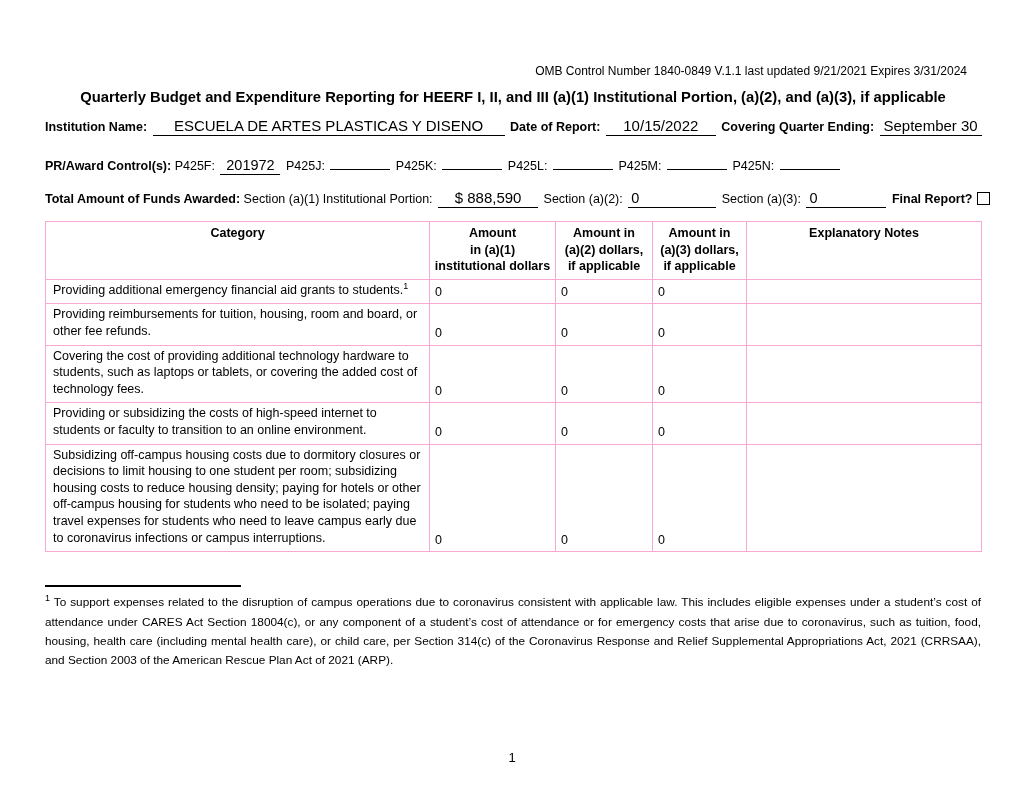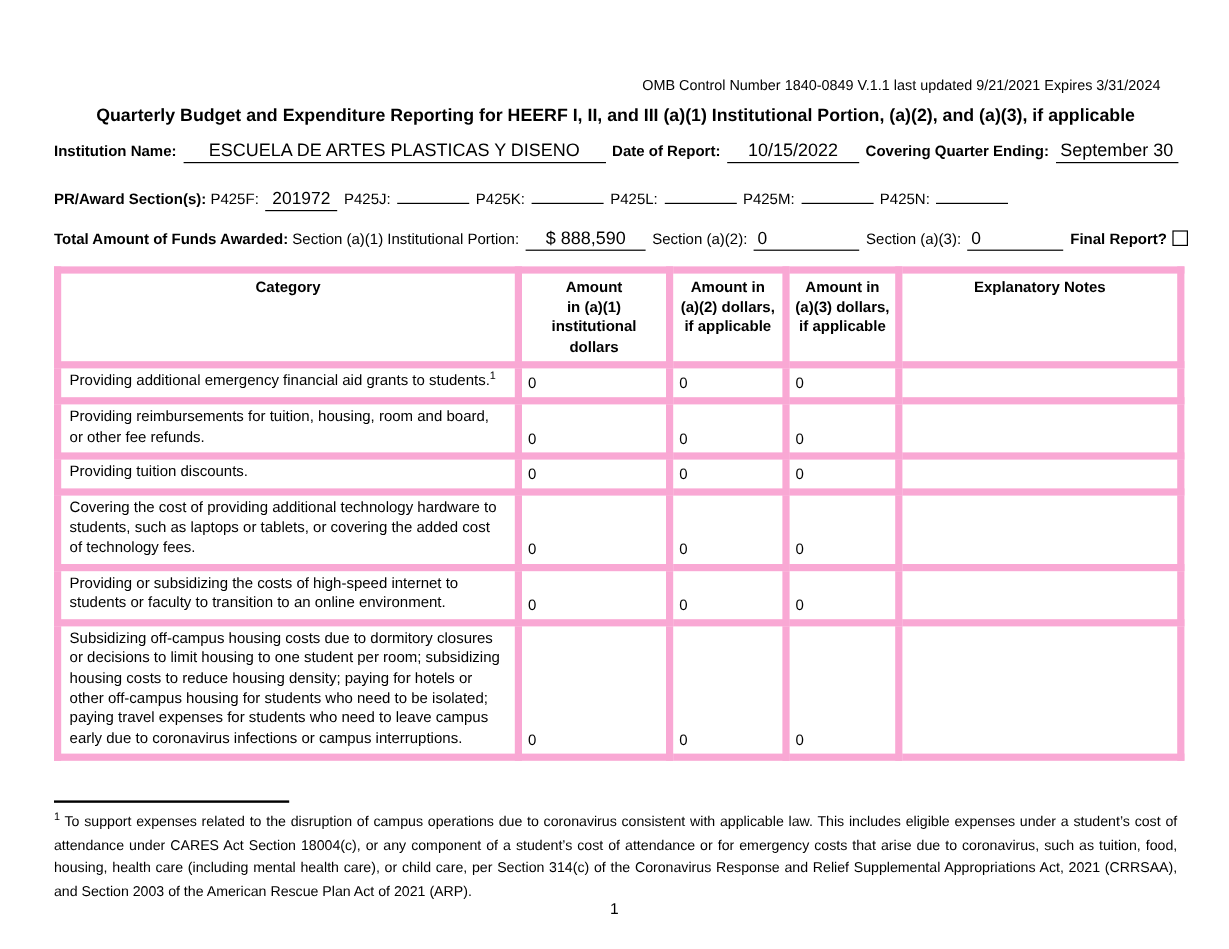--- a/index.html
+++ b/index.html
@@ -51,21 +51,21 @@
     background: #fff;
   }
 
   table.budget {
     margin-top: 13px;
     border-collapse: collapse;
     width: 936px;
     table-layout: fixed;
   }
   table.budget th, table.budget td {
-    border: 6px solid #f9a8d4;
+    border: 1px solid #f9a8d4;
     font-size: 12.5px;
     line-height: 16.6px;
     margin-left: 35px;
   }
   table.budget th {
     font-weight: bold;
     text-align: center;
     vertical-align: top;
     white-space: pre-line;
     padding: 3px 4px 4px;
@@ -112,21 +112,21 @@
     <div class="form-line">
       <span class="lbl-b">Institution Name:</span>
       <span class="field" style="width:352px;">ESCUELA DE ARTES PLASTICAS Y DISENO</span>
       <span class="lbl-b">Date of Report:</span>
       <span class="field" style="width:110px;text-align:center;">10/15/2022</span>
       <span class="lbl-b">Covering Quarter Ending:</span>
       <span class="field" style="width:102px;">September 30</span>
     </div>
 
     <div class="form-line" style="margin-top:16px;">
-      <span class="lbl-b">PR/Award Section(s):</span>
+      <span class="lbl-b">PR/Award Control(s):</span>
       
         <span>
           <span>P425F:</span>
           <span class="field small-val" style="width:60px;">201972</span>
         </span>
       
         <span>
           <span>P425J:</span>
           <span class="field small-val" style="width:60px;"></span>
         </span>
@@ -198,27 +198,20 @@
           </tr>
 
           <tr>
             <td class="cat-cell"><span>Providing reimbursements for tuition, housing, room and board, or other fee refunds.</span><sup class="fn-mark"></sup></td>
             <td class="amt-cell">0</td>
             <td class="amt-cell">0</td>
             <td class="amt-cell">0</td>
             <td class="notes-cell"></td>
           </tr>
 
-          <tr>
-            <td class="cat-cell"><span>Providing tuition discounts.</span><sup class="fn-mark"></sup></td>
-            <td class="amt-cell">0</td>
-            <td class="amt-cell">0</td>
-            <td class="amt-cell">0</td>
-            <td class="notes-cell"></td>
-          </tr>
 
           <tr>
             <td class="cat-cell"><span>Covering the cost of providing additional technology hardware to students, such as laptops or tablets, or covering the added cost of technology fees.</span><sup class="fn-mark"></sup></td>
             <td class="amt-cell">0</td>
             <td class="amt-cell">0</td>
             <td class="amt-cell">0</td>
             <td class="notes-cell"></td>
           </tr>
 
           <tr>

